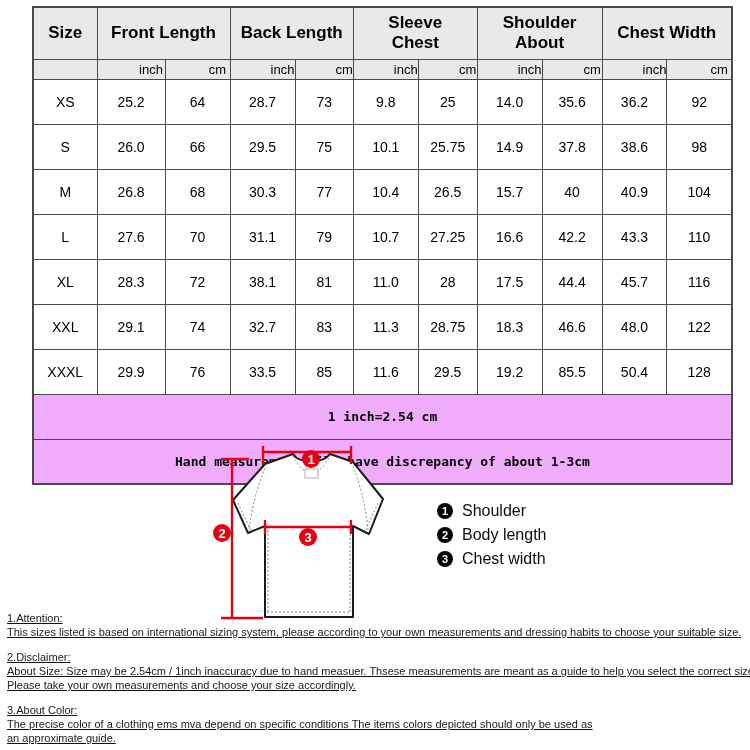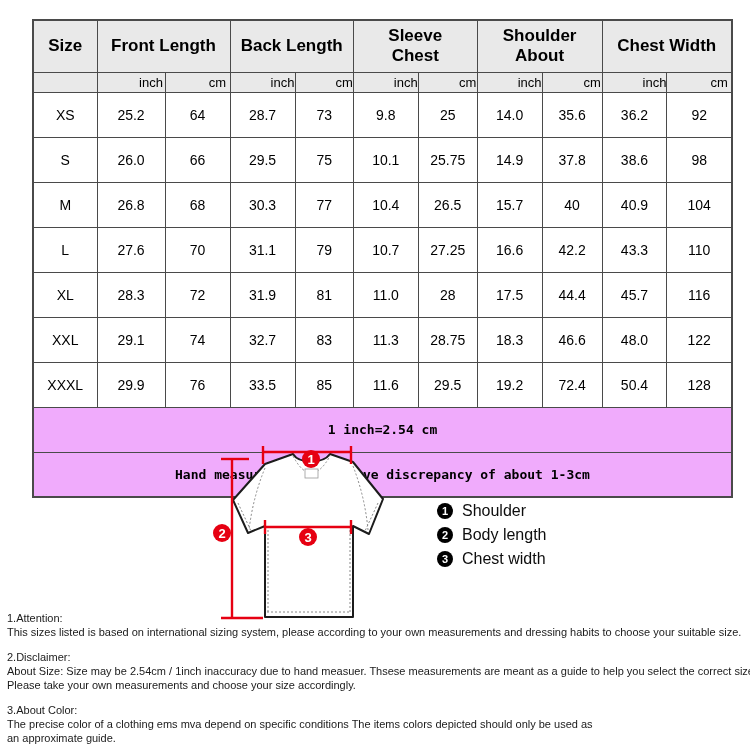--- a/index.html
+++ b/index.html
@@ -8,21 +8,21 @@
     --border:#4a4a4a;
     --ink:#111111;
     --seam:#888888;
   }
   *{margin:0;padding:0;box-sizing:border-box;}
   html,body{width:750px;height:750px;background:#ffffff;overflow:hidden;}
   body{font-family:"Liberation Sans",sans-serif;color:var(--ink);position:relative;}
 
   
   .size-table{
-    position:absolute;left:32px;top:19px;
+    position:absolute;left:32px;top:6px;
     border-collapse:collapse;table-layout:fixed;
     border:2px solid var(--border);
     background:#ffffff;
   }
   .size-table th,.size-table td{
     border:1px solid var(--border);
     text-align:center;vertical-align:middle;
     overflow:hidden;white-space:nowrap;
     color:#000;
   }
@@ -55,21 +55,21 @@
   .legend-row{display:flex;align-items:center;height:16px;margin-bottom:8px;}
   .legend-badge{
     width:16px;height:16px;border-radius:50%;background:#000;color:#fff;
     font-size:11px;font-weight:bold;display:flex;align-items:center;justify-content:center;
     margin-right:9px;flex:0 0 16px;
   }
   .legend-label{font-size:16px;color:#0d0d0d;}
 
   
   .notes-text{position:absolute;left:7px;top:611px;width:742px;}
-  .text-section{margin-bottom:11px;}
+  .text-section{margin-bottom:11px;text-decoration:underline;}
   .text-section div{font-size:11px;line-height:14px;color:#1a1a1a;white-space:nowrap;}
 </style>
 </head>
 <body>
 
 <table class="size-table">
   <colgroup>
       <col style="width: 64px;">
       <col style="width: 68px;">
       <col style="width: 65px;">
@@ -155,21 +155,21 @@
         <td>27.25</td>
         <td>16.6</td>
         <td>42.2</td>
         <td>43.3</td>
         <td>110</td>
       </tr>
       <tr>
         <td>XL</td>
         <td>28.3</td>
         <td>72</td>
-        <td>31.9</td>
+        <td>38.1</td>
         <td>81</td>
         <td>11.0</td>
         <td>28</td>
         <td>17.5</td>
         <td>44.4</td>
         <td>45.7</td>
         <td>116</td>
       </tr>
       <tr>
         <td>XXL</td>
@@ -186,21 +186,21 @@
       </tr>
       <tr>
         <td>XXXL</td>
         <td>29.9</td>
         <td>76</td>
         <td>33.5</td>
         <td>85</td>
         <td>11.6</td>
         <td>29.5</td>
         <td>19.2</td>
-        <td>72.4</td>
+        <td>85.5</td>
         <td>50.4</td>
         <td>128</td>
       </tr>
       <tr class="r-note1">
         <td colspan="11">1 inch=2.54 cm</td>
       </tr>
       <tr class="r-note2">
         <td colspan="11">Hand measurement will have discrepancy of about 1-3cm</td>
       </tr>
     </tbody>

